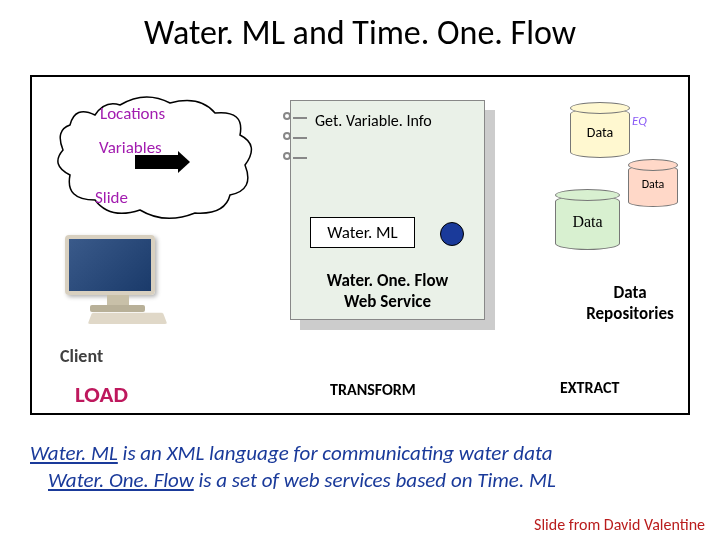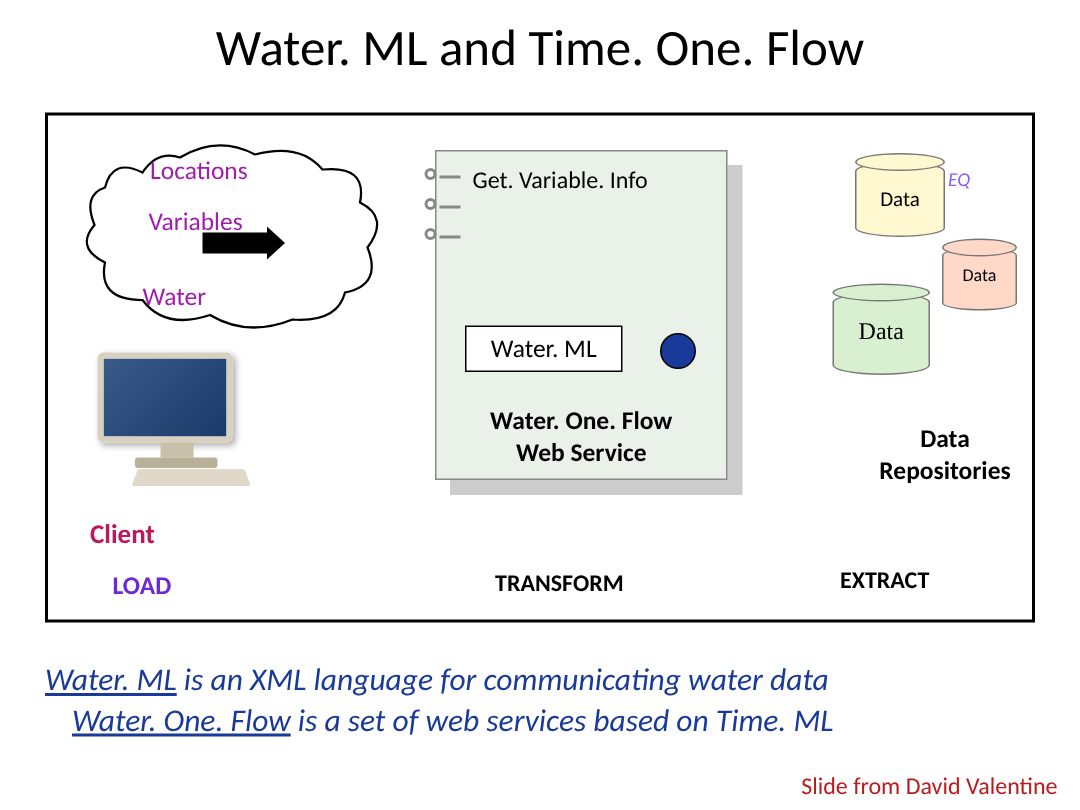--- a/index.html
+++ b/index.html
@@ -100,29 +100,29 @@
     background: #e0d8c8;
     transform: perspective(100px) rotateX(45deg);
     border-radius: 2px;
   }
   .client-label {
     position: absolute;
     left: 60px;
     top: 345px;
     font-size: 18px;
     font-weight: bold;
-    color: #be185d;
+    color: #404040;
   }
   .load-label {
     position: absolute;
     left: 75px;
     top: 380px;
-    font-size: 17px;
-    font-weight: bold;
-    color: #6d28d9;
+    font-size: 23px;
+    font-weight: bold;
+    color: #be185d;
   }
   .service-box {
     position: absolute;
     left: 290px;
     top: 100px;
     width: 195px;
     height: 220px;
     background: #eaf1e8;
     border: 1px solid #888;
   }
@@ -283,21 +283,21 @@
 
 <div class="diagram-box"></div>
 
 <div class="cloud">
   <svg class="cloud-shape" viewBox="0 0 200 130">
     <path d="M 40 20 Q 20 10 15 30 Q 0 35 8 55 Q -5 70 15 80 Q 10 105 40 105 Q 55 125 85 115 Q 110 130 140 118 Q 170 120 175 100 Q 200 95 190 70 Q 205 50 185 40 Q 190 15 160 18 Q 145 0 115 8 Q 90 -5 65 10 Q 50 5 40 20 Z" fill="#ffffff" stroke="#000" stroke-width="1.5"></path>
   </svg>
   <div class="cloud-text cloud-loc">Locations</div>
   <div class="cloud-text cloud-var">Variables</div>
   <div class="arrow-right" style="left:80px;top:60px;"></div>
-  <div class="cloud-text cloud-time">Water</div>
+  <div class="cloud-text cloud-time">Slide</div>
 </div>
 
 <div class="monitor">
   <div class="monitor-screen"></div>
   <div class="monitor-stand"></div>
   <div class="monitor-base"></div>
   <div class="keyboard"></div>
 </div>
 <div class="client-label">Client</div>
 <div class="load-label">LOAD</div>

